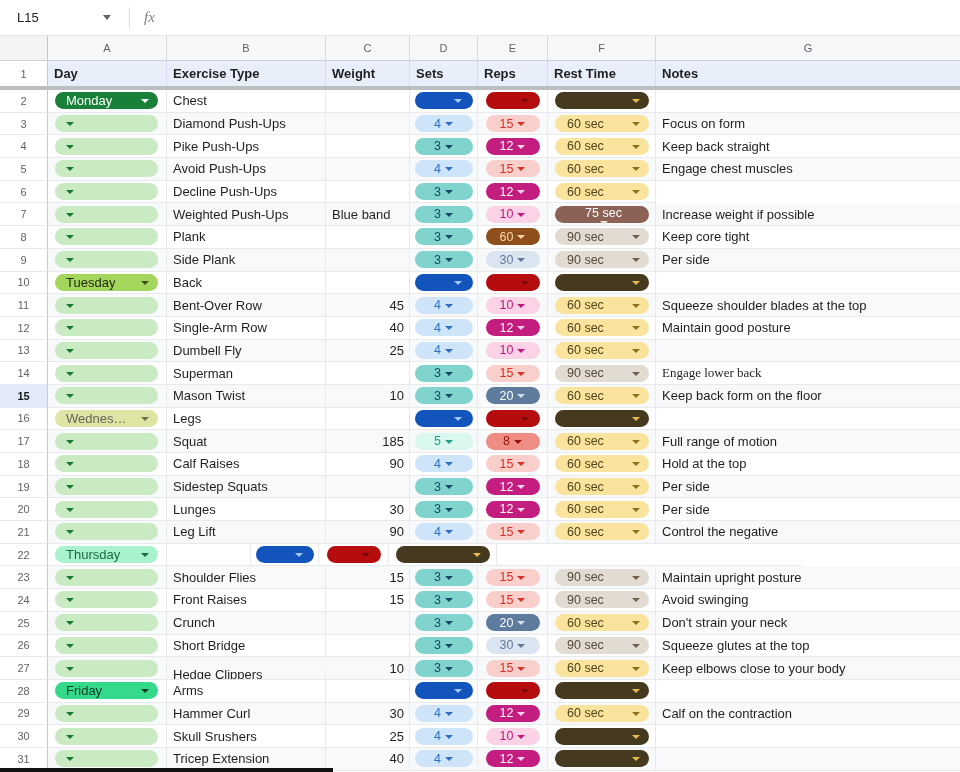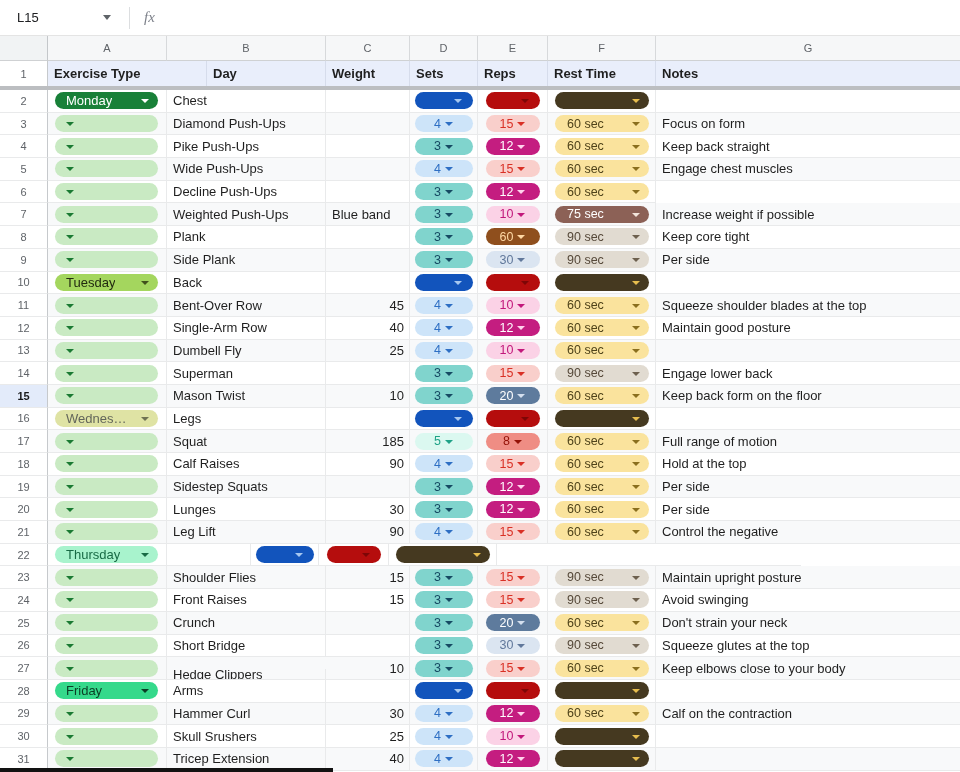--- a/index.html
+++ b/index.html
@@ -77,22 +77,22 @@
         <div class="hcell" style="width: 119px;">A</div>
         <div class="hcell" style="width: 159px;">B</div>
         <div class="hcell" style="width: 84px;">C</div>
         <div class="hcell" style="width: 68px;">D</div>
         <div class="hcell" style="width: 70px;">E</div>
         <div class="hcell" style="width: 108px;">F</div>
         <div class="hcell last" style="width: 304px;">G</div>
       </div>
     <div class="row1" id="row1">
         <div class="rh" style="width: 48px;">1</div>
+        <div class="hc" style="width: 119px;">Day</div>
         <div class="hc" style="width: 159px;">Exercise Type</div>
-        <div class="hc" style="width: 119px;">Day</div>
         <div class="hc" style="width: 84px;">Weight</div>
         <div class="hc" style="width: 68px;">Sets</div>
         <div class="hc" style="width: 70px;">Reps</div>
         <div class="hc" style="width: 108px;">Rest Time</div>
         <div class="hc last" style="width: 304px;">Notes</div>
       </div>
     <div class="freeze-bar"></div>
     <div id="rows">
         <div class="r">
           <div class="c rh" style="width: 48px;">2</div>
@@ -190,21 +190,21 @@
           </div>
         </div>
         <div class="r band">
           <div class="c rh" style="width: 48px;">5</div>
           <div class="c" style="width: 119px;">
             <div class="pill day-pill" style="background: rgb(201, 234, 195);">
               <span class="cr" style="border-top-color: rgb(26, 122, 51);"></span>
             </div>
           </div>
           <div class="c" style="width: 159px;">
-            <span class="txt">Wide Push-Ups</span>
+            <span class="txt">Avoid Push-Ups</span>
           </div>
           <div class="c" style="width: 84px;"></div>
           <div class="c" style="width: 68px;">
             <div class="pill mid-pill" style="background: rgb(205, 228, 249); width: 58px;">
               <span class="lbl" style="color: rgb(46, 111, 196);">4</span>
               <span class="cr" style="border-top-color: rgb(46, 111, 196);"></span>
             </div>
           </div>
           <div class="c" style="width: 70px;">
             <div class="pill mid-pill" style="background: rgb(249, 207, 203); width: 54px;">
@@ -271,21 +271,21 @@
               <span class="cr" style="border-top-color: rgb(22, 74, 99);"></span>
             </div>
           </div>
           <div class="c" style="width: 70px;">
             <div class="pill mid-pill" style="background: rgb(251, 210, 230); width: 54px;">
               <span class="lbl" style="color: rgb(194, 24, 123);">10</span>
               <span class="cr" style="border-top-color: rgb(194, 24, 123);"></span>
             </div>
           </div>
           <div class="c" style="width: 108px;">
-            <div class="pill rest-pill" style="background: rgb(140, 97, 86);">
+            <div class="pill rest-pill" style="background: rgb(140, 97, 86); flex-direction: column;">
               <span class="lbl" style="color: rgb(255, 255, 255);">75 sec</span>
               <span class="cr" style="border-top-color: rgb(242, 228, 218);"></span>
             </div>
           </div>
           <div class="c last" style="width: 304px;">
             <span class="txt">Increase weight if possible</span>
           </div>
         </div>
         <div class="r">
           <div class="c rh" style="width: 48px;">8</div>
@@ -507,21 +507,21 @@
               <span class="lbl" style="color: rgb(217, 48, 37);">15</span>
               <span class="cr" style="border-top-color: rgb(217, 48, 37);"></span>
             </div>
           </div>
           <div class="c" style="width: 108px;">
             <div class="pill rest-pill" style="background: rgb(225, 219, 209);">
               <span class="lbl" style="color: rgb(86, 73, 58);">90 sec</span>
               <span class="cr" style="border-top-color: rgb(109, 96, 78);"></span>
             </div>
           </div>
-          <div class="c last" style="width: 304px;">
+          <div class="c last" style="width: 304px; font-family: Liberation Serif, serif;">
             <span class="txt">Engage lower back</span>
           </div>
         </div>
         <div class="r band">
           <div class="c rh sel" style="width: 48px;">15</div>
           <div class="c" style="width: 119px;">
             <div class="pill day-pill" style="background: rgb(201, 234, 195);">
               <span class="cr" style="border-top-color: rgb(26, 122, 51);"></span>
             </div>
           </div>

